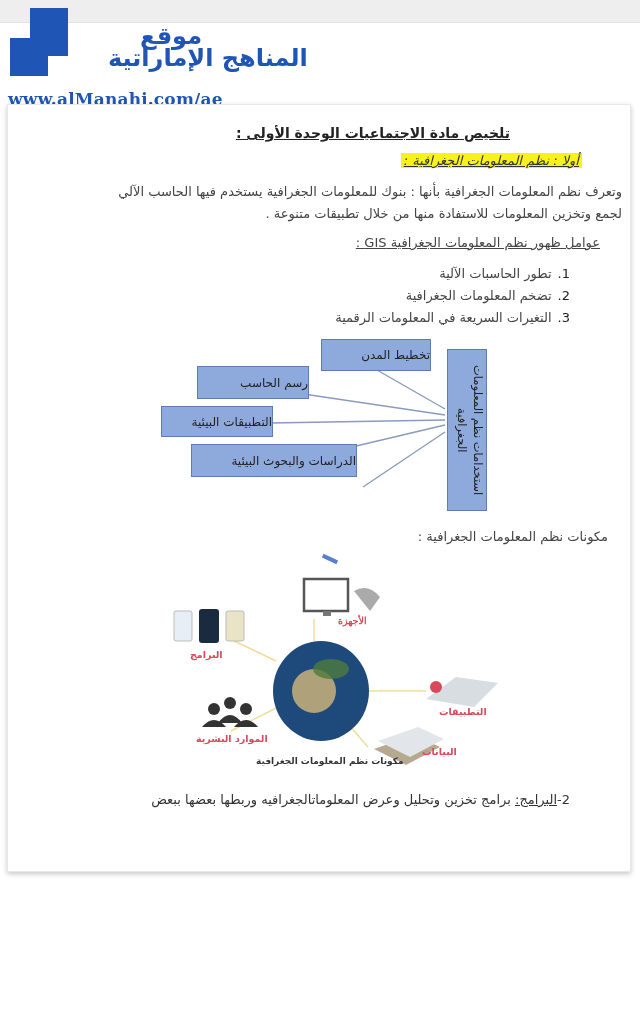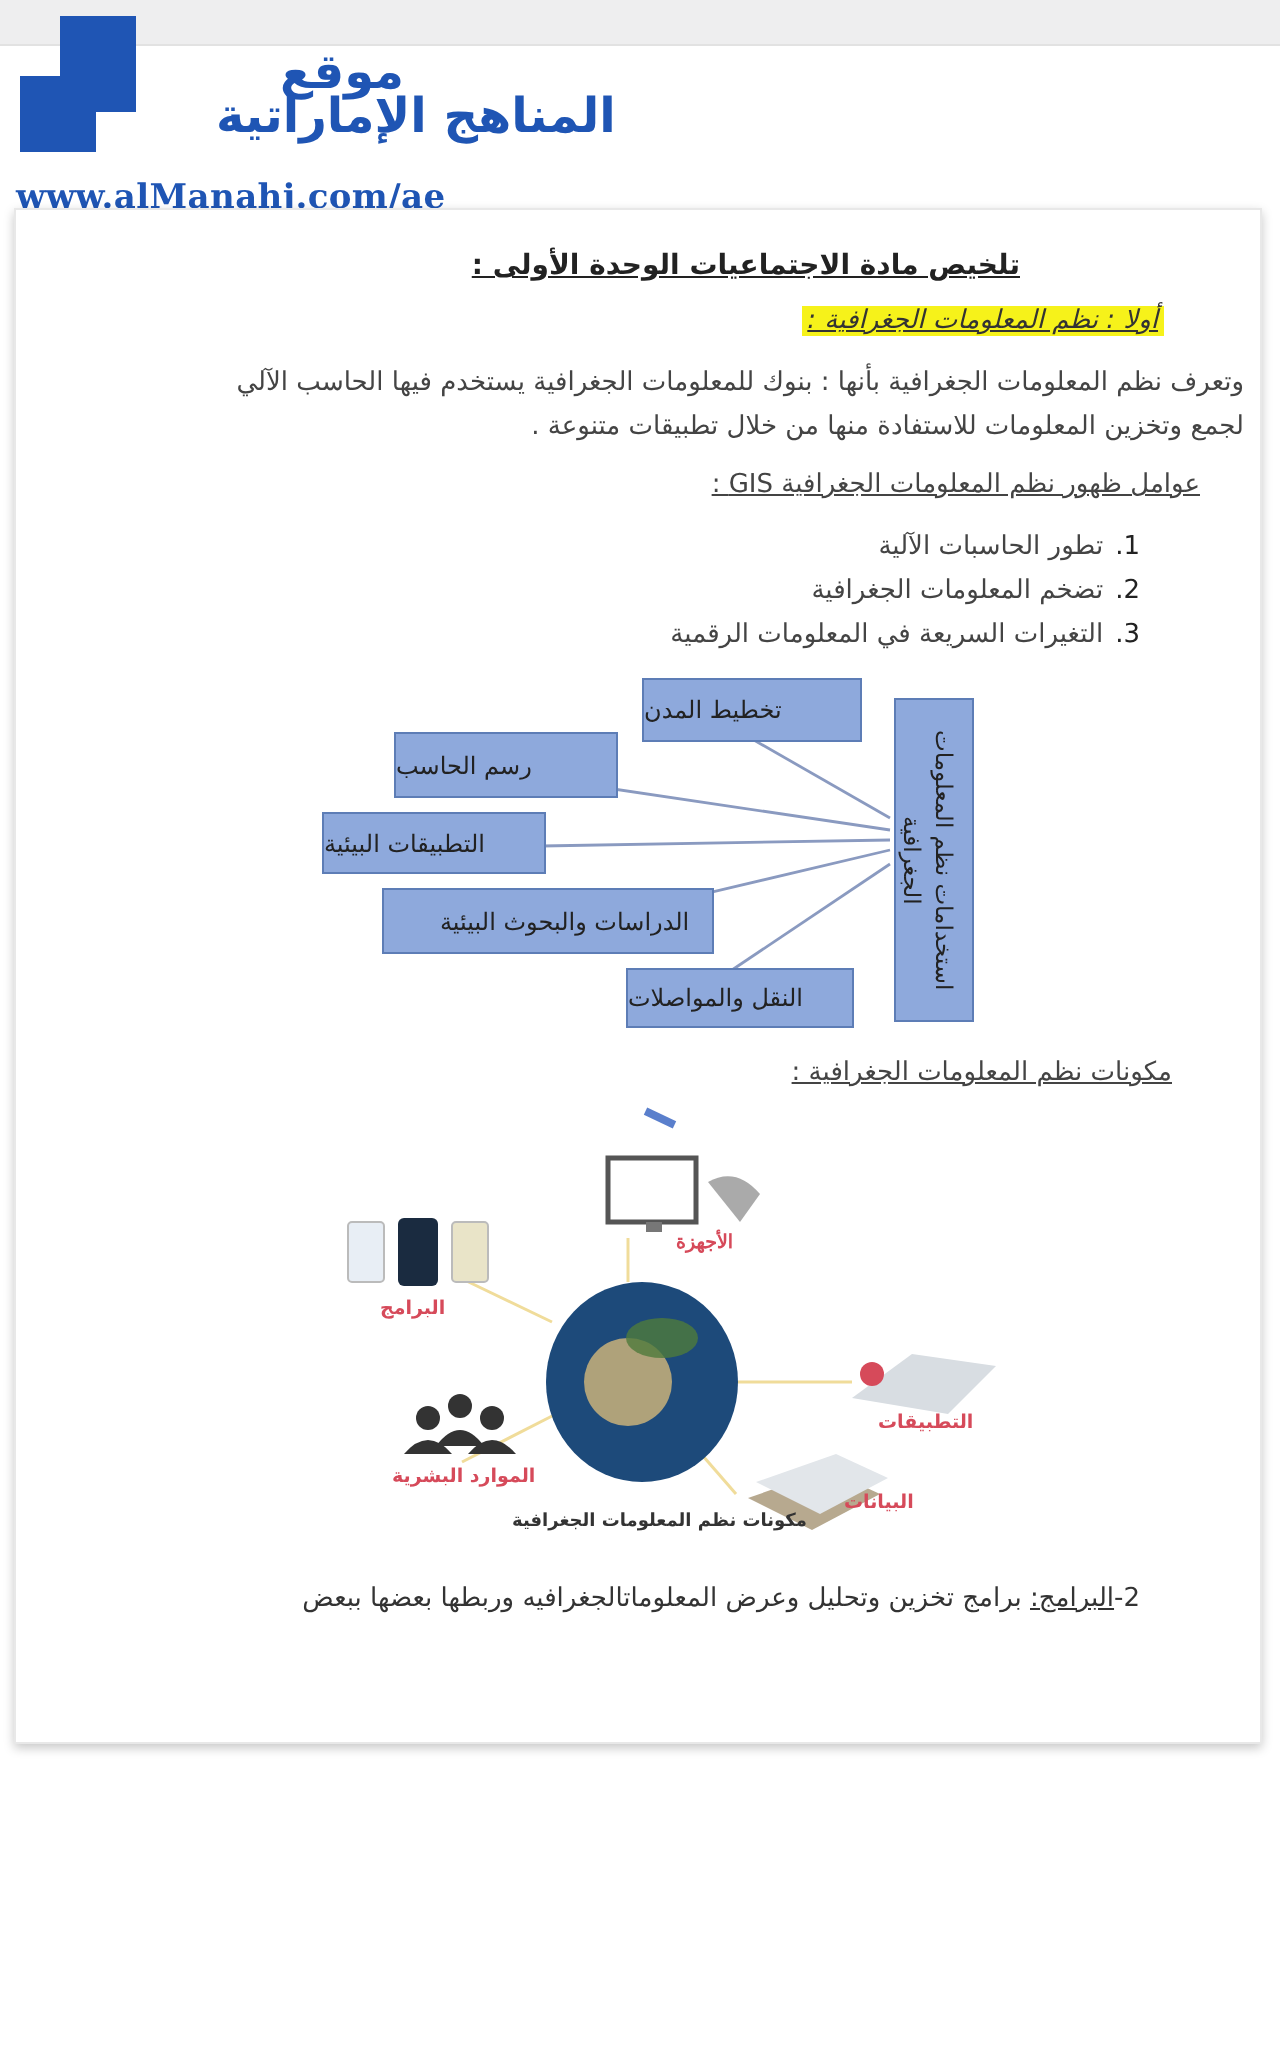--- a/index.html
+++ b/index.html
@@ -15,23 +15,23 @@
           box-shadow:0 2px 5px rgba(0,0,0,0.22); border:1px solid #e8e8e8; }
   .rtl { direction:rtl; text-align:right; font-family:"DejaVu Sans", sans-serif; color:#333; }
   .doc-title { position:absolute; top:20px; right:120px; font-size:14px; font-weight:bold; text-decoration:underline; color:#222; }
   .sec1 { position:absolute; top:48px; right:48px; font-size:13px; font-style:italic; text-decoration:underline; background:#f6f21a; padding:0 3px; color:#333; }
   .para { position:absolute; top:76px; right:8px; width:600px; font-size:13px; line-height:22px; color:#444; }
   .sec2 { position:absolute; top:130px; right:30px; font-size:13px; text-decoration:underline; color:#444; }
   .olist { position:absolute; top:158px; right:60px; font-size:13px; line-height:22px; color:#444; }
   .olist div span.num { color:#222; margin-left:6px; }
   .diagram { position:absolute; left:145px; top:232px; width:340px; height:175px; }
   .dbox { position:absolute; background:#8ea9dc; border:1.5px solid #5d7db6; font-size:12px; color:#222; direction:rtl;
-          display:flex; align-items:center; justify-content:flex-end; font-family:"DejaVu Sans", sans-serif; }
+          display:flex; align-items:center; justify-content:flex-start; font-family:"DejaVu Sans", sans-serif; }
   .dcenter { writing-mode:vertical-rl; text-align:center; font-size:11.5px; line-height:16px; padding:4px 0; }
-  .sec3 { position:absolute; top:424px; right:44px; font-size:13px; text-decoration:underline; color:#444; }
+  .sec3 { position:absolute; top:424px; right:22px; font-size:13px; color:#444; }
   .figure { position:absolute; left:128px; top:444px; width:362px; height:230px; }
   .fig-label { position:absolute; font-size:9.5px; color:#d64a5a; direction:rtl; font-weight:bold; font-family:"DejaVu Sans", sans-serif; }
   .fig-caption { position:absolute; left:120px; top:207px; font-size:9px; color:#333; direction:rtl; font-weight:bold; font-family:"DejaVu Sans", sans-serif; }
   .defs { position:absolute; top:684px; right:60px; font-size:13px; line-height:22px; color:#333; }
   .defs .term { text-decoration:underline; }
 </style>
 </head>
 <body>
 
 <div class="topbar"></div>
@@ -78,23 +78,20 @@
       </div>
     <div class="dbox" style="left:44px;top:29px;width:110px;height:31px;">
         <span>رسم الحاسب</span>
       </div>
     <div class="dbox" style="left:8px;top:69px;width:110px;height:29px;">
         <span>التطبيقات البيئية</span>
       </div>
     <div class="dbox" style="left:38px;top:107px;width:136px;height:31px;padding-left:28px;">
         <span>الدراسات والبحوث البيئية</span>
       </div>
-    <div class="dbox" style="left:160px;top:147px;width:112px;height:28px;">
-        <span>النقل والمواصلات</span>
-      </div>
     <div class="dbox" style="left:294px;top:12px;width:38px;height:160px;">
         <span class="dcenter">استخدامات نظم المعلومات الجغرافية</span>
       </div>
   </div>
 
   <div class="rtl sec3">مكونات نظم المعلومات الجغرافية :</div>
 
   <div class="figure">
     <svg width="362" height="230" style="position:absolute;left:0;top:0;">
       <g stroke="#f0dc9a" stroke-width="1.5">

